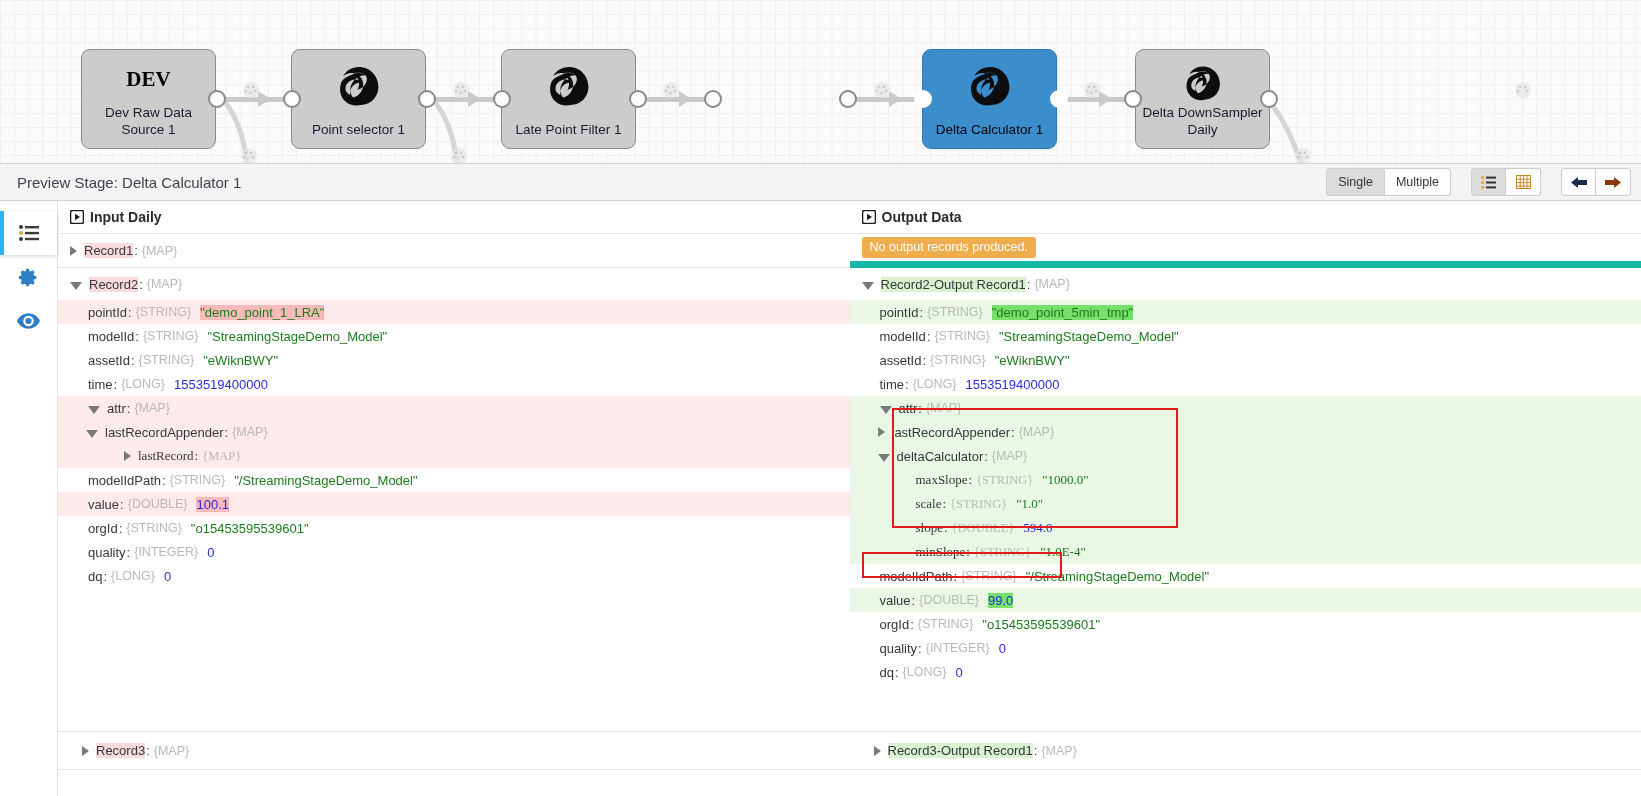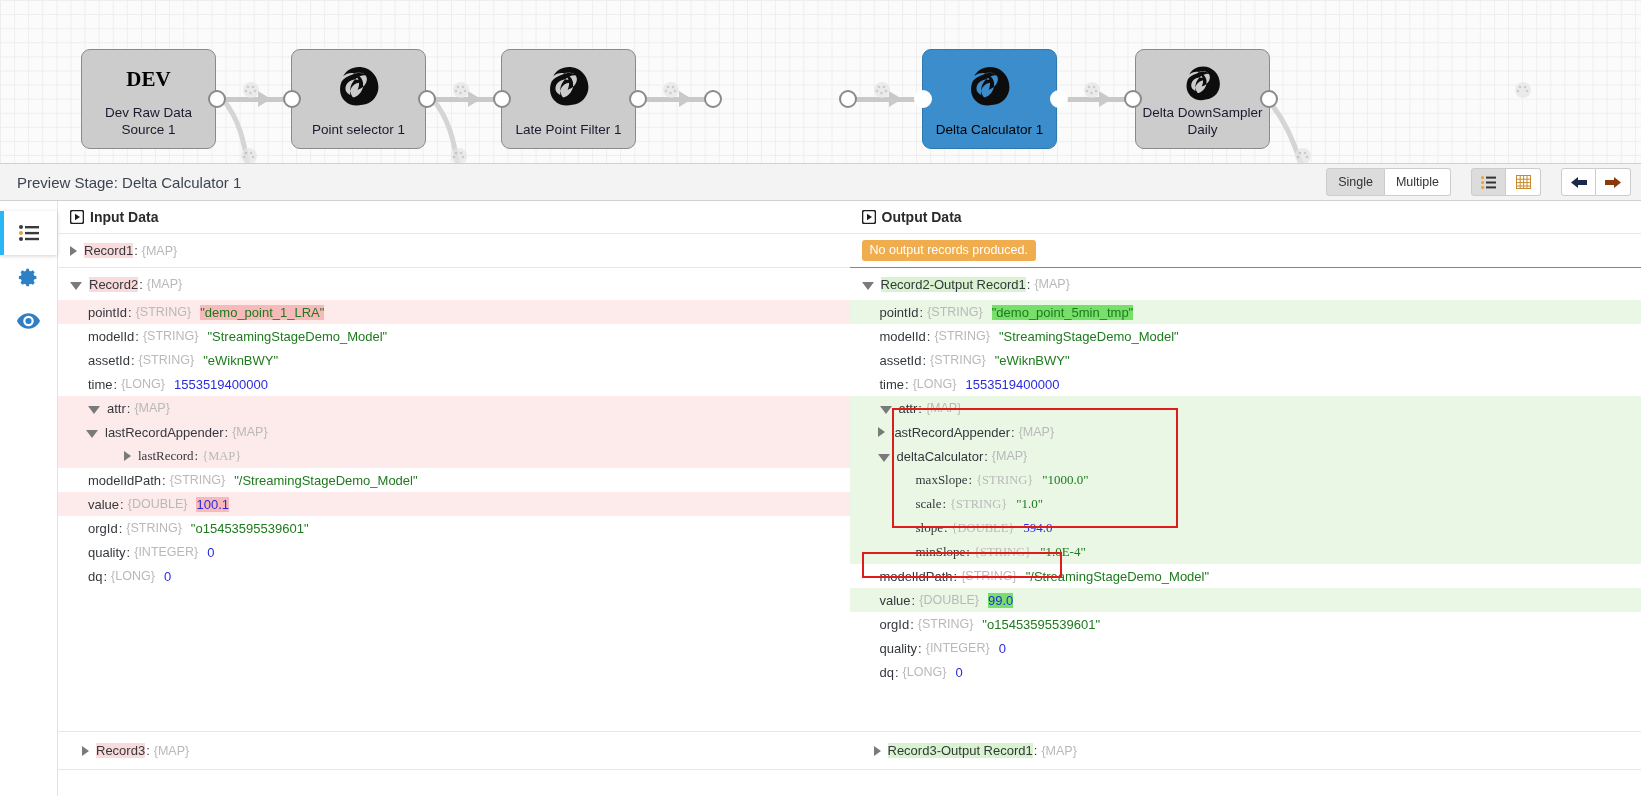--- a/index.html
+++ b/index.html
@@ -225,21 +225,21 @@
     z-index: 5;
   }
   .badge {
     display: inline-block;
     background: #f0ad4e;
     color: #fff;
     font-size: 12.5px;
     padding: 3px 8px 4px;
     border-radius: 3px;
   }
-  .badge-row { height: 34px; display:flex; align-items:center; padding-left:12px; border-bottom: 1px solid #14b8a6;}
+  .badge-row { height: 34px; display:flex; align-items:center; padding-left:12px; border-bottom: 7px solid #14b8a6;}
   .tree { position: relative; }
   .foot-row {
     height: 38px;
     display: flex; align-items: center;
     border-top: 1px solid #e6e6e6;
     font-size: 13px;
     color: #34383d;
   }
   .ind0 { padding-left: 12px; }
   .ind1 { padding-left: 30px; }
@@ -509,21 +509,21 @@
   <div class="panes">
 
     <div class="pane left">
       <div class="pane-head">
         <span class="play-icon">
           <svg width="14" height="14" viewBox="0 0 14 14">
               <rect x="0.5" y="0.5" width="13" height="13" rx="2" fill="none" stroke="#1d1d1d" stroke-width="1.6"></rect>
               <path d="M5 3.7 L10 7 L5 10.3 Z" fill="#1d1d1d"></path>
             </svg>
         </span>
-        <span>Input Data</span>
+        <span>Input Daily</span>
       </div>
 
       <div class="tree">
 
         <div class="row top-item ind0" style="height:34px;">
           <div class="tri"></div>
           <span class="k hl-pink">Record1</span>
           <span class="colon">:</span>
           <span class="t">{MAP}</span>
         </div>

